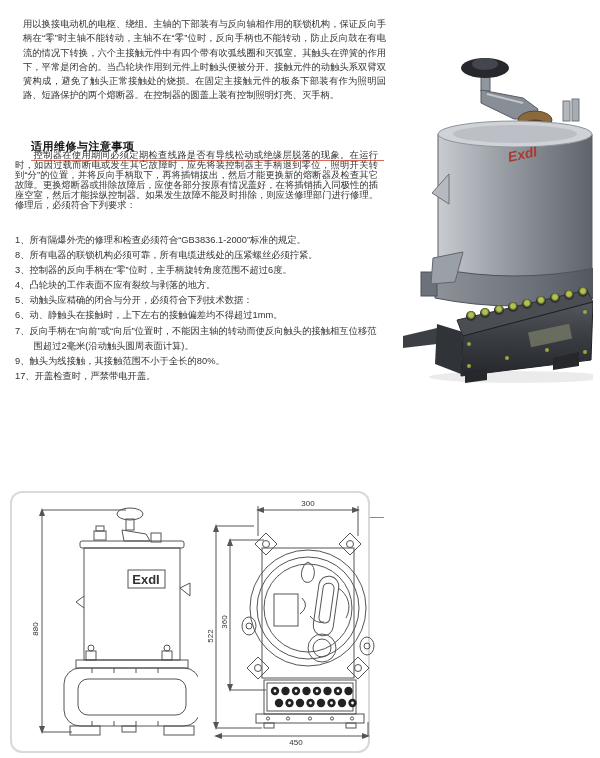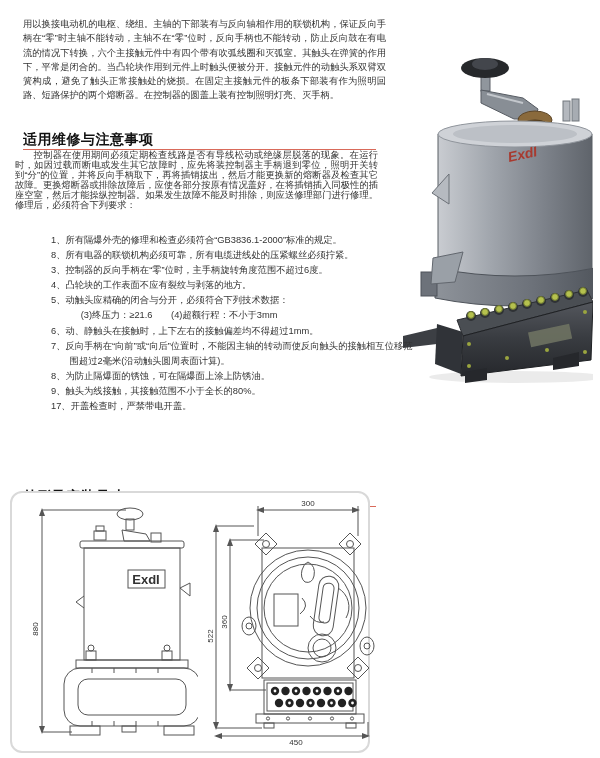--- a/index.html
+++ b/index.html
@@ -8,28 +8,28 @@
     font-family:"Liberation Sans","DejaVu Sans",sans-serif;
     color:#2b2b2b;overflow:hidden;
   }
   .abs{position:absolute;}
   
   .intro{
     left:15px;top:9px;width:363px;font-size:9.3px;line-height:14.3px;
     text-align:justify;color:#333;margin:8px;
   }
   .sec-title{
-    left:15px;width:353px;margin:8px;font-size:14px;font-weight:bold;color:#111;
-    border-bottom:1.5px solid var(--accent);letter-spacing:.5px;
+    left:15px;width:353px;margin:16px;font-size:11px;font-weight:bold;color:#111;
+    padding-bottom:6px;border-bottom:1.5px solid var(--accent);letter-spacing:.5px;
   }
   .para{
     left:15px;width:363px;font-size:9.3px;line-height:10px;margin:0;
     text-align:justify;text-indent:2em;color:#333;
   }
-  .notes{left:15px;top:233px;width:363px;font-size:9.3px;color:#333;margin-left:36px;}
+  .notes{left:15px;top:233px;width:363px;font-size:9.3px;color:#333;}
   .note{padding-left:2em;text-indent:-2em;line-height:15.1px;}
   .note.sub{padding-left:3.2em;text-indent:0;}
   
   .drawbox{
     left:10px;top:491px;width:356px;height:258px;
     border:2px solid #d9d9d9;border-radius:12px;background:#fff;
   }
   .draw-svg text{font-family:"Liberation Sans","DejaVu Sans",sans-serif;fill:#333;}
   
   .photo{left:397px;top:6px;width:196px;height:378px;}
@@ -135,24 +135,22 @@
   <h2 class="abs sec-title" style="top:123px;--accent:#d96a5a">适用维修与注意事项</h2>
 
   <p class="abs para" style="top:150px">控制器在使用期间必须定期检查线路是否有导线松动或绝缘层脱落的现象。在运行时，如因过载而断电或发生其它故障时，应先将装控制器主手柄退到零位，照明开关转到“分”的位置，并将反向手柄取下，再将插销拔出，然后才能更换新的熔断器及检查其它故障。更换熔断器或排除故障后，应使各部分按原有情况盖好，在将插销插入同极性的插座空室，然后才能操纵控制器。如果发生故障不能及时排除，则应送修理部门进行修理。修理后，必须符合下列要求：</p>
 
   <div class="abs notes">
     <div class="note">1、所有隔爆外壳的修理和检查必须符合“GB3836.1-2000”标准的规定。</div>
     <div class="note">8、所有电器的联锁机构必须可靠，所有电缆进线处的压紧螺丝必须拧紧。</div>
     <div class="note">3、控制器的反向手柄在“零”位时，主手柄旋转角度范围不超过6度。</div>
     <div class="note">4、凸轮块的工作表面不应有裂纹与剥落的地方。</div>
     <div class="note">5、动触头应精确的闭合与分开，必须符合下列技术数据：</div>
-    <div class="note sub">(3)终压力：≥21.6　　(4)超额行程：不小于3mm</div>
     <div class="note">6、动、静触头在接触时，上下左右的接触偏差均不得超过1mm。</div>
     <div class="note">7、反向手柄在“向前”或“向后”位置时，不能因主轴的转动而使反向触头的接触相互位移范围超过2毫米(沿动触头圆周表面计算)。</div>
-    <div class="note">8、为防止隔爆面的锈蚀，可在隔爆面上涂上防锈油。</div>
     <div class="note">9、触头为线接触，其接触范围不小于全长的80%。</div>
     <div class="note">17、开盖检查时，严禁带电开盖。</div>
   </div>
 
   <h2 class="abs sec-title" style="top:480px;--accent:#d96a5a">外形及安装尺寸</h2>
 
   <div class="abs drawbox">
 
     <svg class="abs draw-svg" style="left:18px;top:3px" width="168" height="250" viewBox="0 0 168 250">
       <g stroke="#555" fill="none" stroke-width="1">

